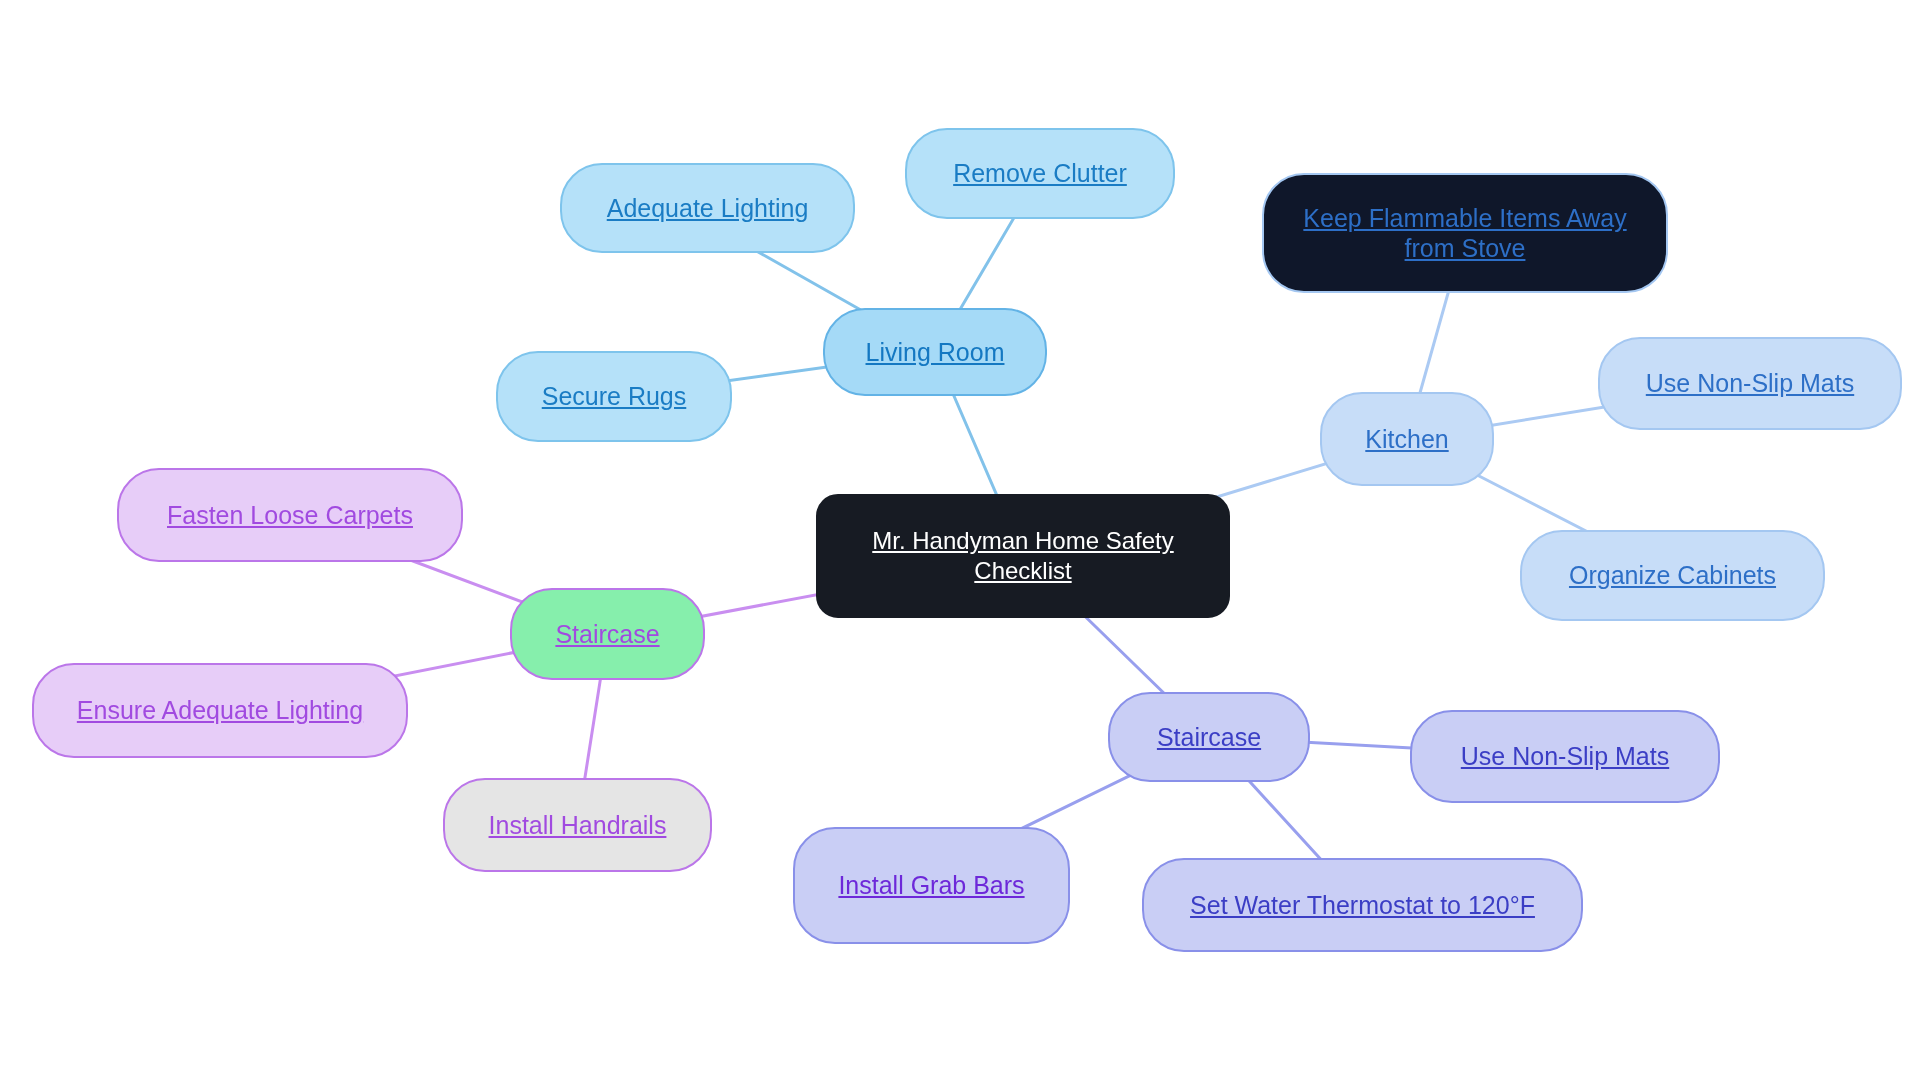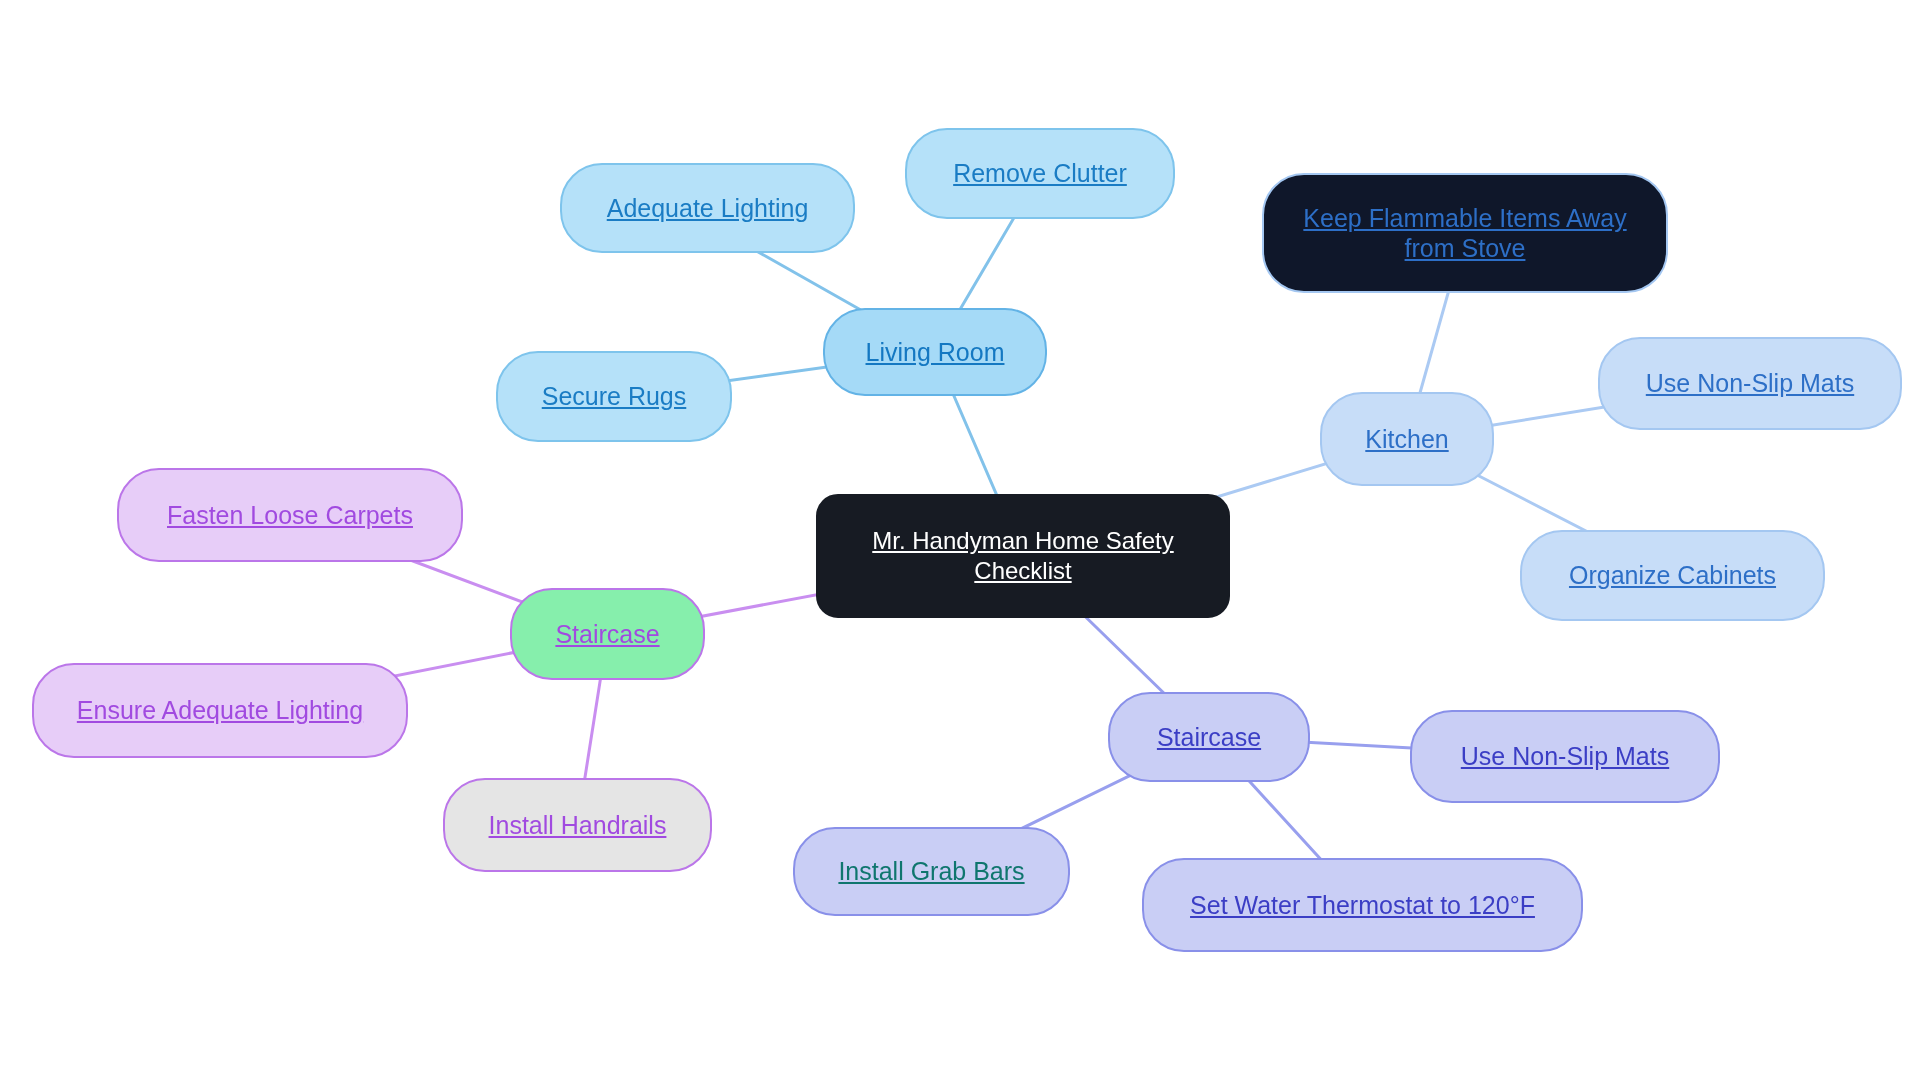--- a/index.html
+++ b/index.html
@@ -106,19 +106,19 @@
     </div>
     <div class="node" style="left: 443px; top: 778px; width: 269px; height: 94px; background: #e5e5e5; border-color: rgb(187, 118, 233); color: rgb(161, 74, 224); text-align: right;">
       <span>Install Handrails</span>
     </div>
     <div class="node" style="left: 1108px; top: 692px; width: 202px; height: 90px; background: rgb(201, 206, 245); border-color: rgb(137, 144, 233); color: rgb(59, 62, 197);">
       <span>Staircase</span>
     </div>
     <div class="node" style="left: 1410px; top: 710px; width: 310px; height: 93px; background: rgb(201, 206, 245); border-color: rgb(137, 144, 233); color: rgb(59, 62, 197);">
       <span>Use Non-Slip Mats</span>
     </div>
-    <div class="node" style="left: 793px; top: 827px; width: 277px; height: 89px; background: rgb(201, 206, 245); border-color: rgb(137, 144, 233); color: #0f766e;">
+    <div class="node" style="left: 793px; top: 827px; width: 277px; height: 117px; background: rgb(201, 206, 245); border-color: rgb(137, 144, 233); color: #6d28d9;">
       <span>Install Grab Bars</span>
     </div>
     <div class="node" style="left: 1142px; top: 858px; width: 441px; height: 94px; background: rgb(201, 206, 245); border-color: rgb(137, 144, 233); color: rgb(59, 62, 197);">
       <span>Set Water Thermostat to 120°F</span>
     </div>
   </div>
 
 </body></html>

